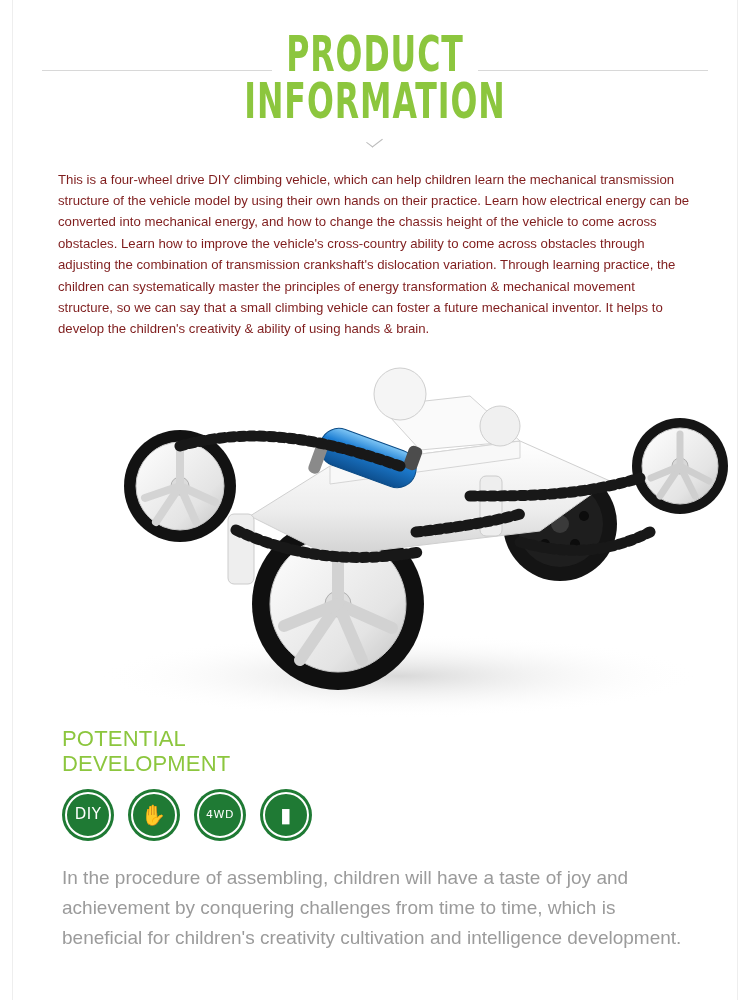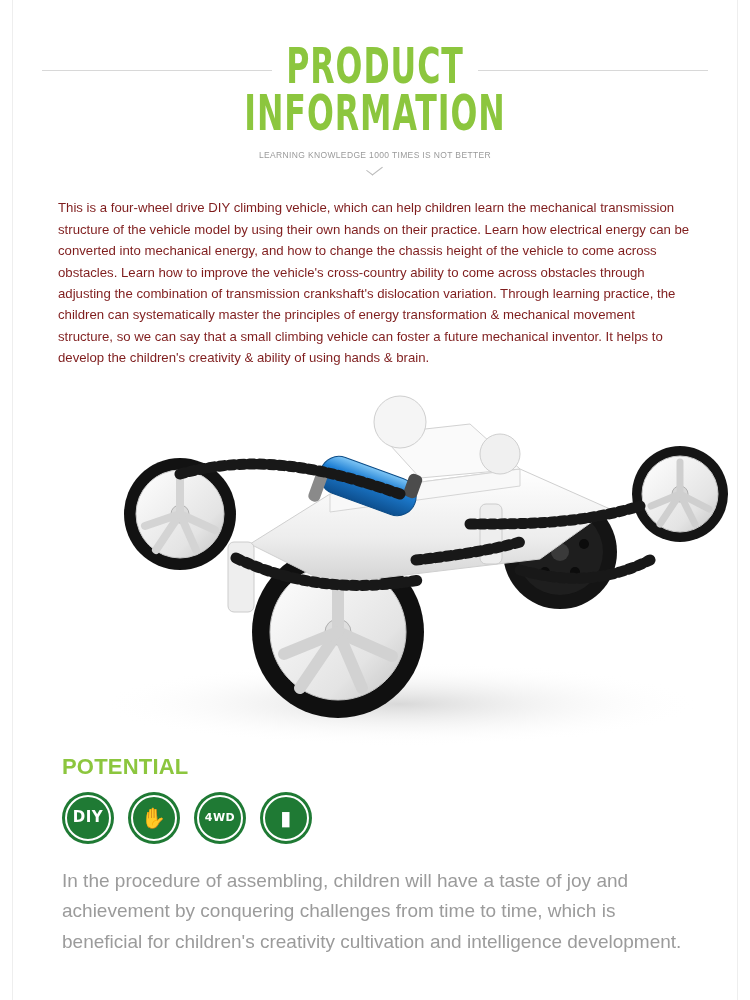--- a/index.html
+++ b/index.html
@@ -10,21 +10,21 @@
     background: #ffffff;
     font-family: "Liberation Sans", sans-serif;
     color: #333;
     position: relative;
     overflow: hidden;
   }
 
   
   .header {
     position: relative;
-    padding-top: 36px;
+    padding-top: 24px;
     text-align: center;
   }
   .title-block {
     position: relative;
     display: block;
     text-align: center;
   }
   .title-line {
     font-family: "DejaVu Sans", sans-serif;
     font-weight: bold;
@@ -96,21 +96,21 @@
   .product-stage svg { display: block; }
 
   
   .potential {
     margin: 0 0 0 62px;
   }
   .potential h2 {
     margin: 0;
     color: #8cc63e;
     font-size: 22px;
-    font-weight: bold;
+    font-weight: normal;
     line-height: 1.16;
     letter-spacing: 0.2px;
   }
   .badges {
     margin-top: 12px;
     display: flex;
     gap: 14px;
   }
   .badge {
     width: 52px;
@@ -126,21 +126,21 @@
     content: "";
     position: absolute;
     inset: 3px;
     border-radius: 50%;
     border: 2px solid #ffffff;
   }
   .badge .glyph {
     position: relative;
     z-index: 2;
     color: #ffffff;
-    font-weight: bold;
+    font-weight: normal;
     font-size: 15px;
     letter-spacing: 0.5px;
     line-height: 1;
     font-family: "DejaVu Sans", sans-serif;
   }
   .badge .glyph.small { font-size: 11px; }
   .badge .glyph.icon { font-size: 20px; }
 
   .footer-note {
     margin: 22px 62px 0 62px;
@@ -169,21 +169,20 @@
 <div class="header">
   <div class="rules">
     <div class="rule left"></div>
     <div class="rule right"></div>
   </div>
   <div class="title-block">
     <div class="title-line l1">PRODUCT</div>
     <div class="title-line l2">INFORMATION</div>
   </div>
   <div class="subtitle">
-    <div>LEARNING KNOWLEDGE 1000 TIMES IS NOT BETTER</div>
   </div>
   <div class="chev"></div>
 </div>
 
 <p class="desc">This is a four-wheel drive DIY climbing vehicle, which can help children learn the mechanical transmission structure of the vehicle model by using their own hands on their practice. Learn how electrical energy can be converted into mechanical energy, and how to change the chassis height of the vehicle to come across obstacles. Learn how to improve the vehicle's cross-country ability to come across obstacles through adjusting the combination of transmission crankshaft's dislocation variation. Through learning practice, the children can systematically master the principles of energy transformation &amp; mechanical movement structure, so we can say that a small climbing vehicle can foster a future mechanical inventor. It helps to develop the children's creativity &amp; ability of using hands &amp; brain.</p>
 
 <div class="product-stage">
   <svg width="750" height="380" viewBox="0 0 750 380" xmlns="http://www.w3.org/2000/svg">
     <defs>
       <linearGradient id="bodyG" x1="0" y1="0" x2="0" y2="1">
@@ -281,20 +280,21 @@
       <path d="M470 150 C 530 150, 580 150, 640 132"></path>
       <path d="M520 196 C 570 210, 610 206, 650 186"></path>
       <path d="M416 186 C 452 182, 492 176, 520 168"></path>
     </g>
   </svg>
 </div>
 
 <div class="potential">
   <h2>
     <span>POTENTIAL</span><br>
+    <span>DEVELOPMENT</span>
   </h2>
   <div class="badges">
     <div class="badge">
       <span class="glyph">DIY</span>
     </div>
     <div class="badge">
       <span class="glyph icon">✋</span>
     </div>
     <div class="badge">
       <span class="glyph small">4WD</span>

